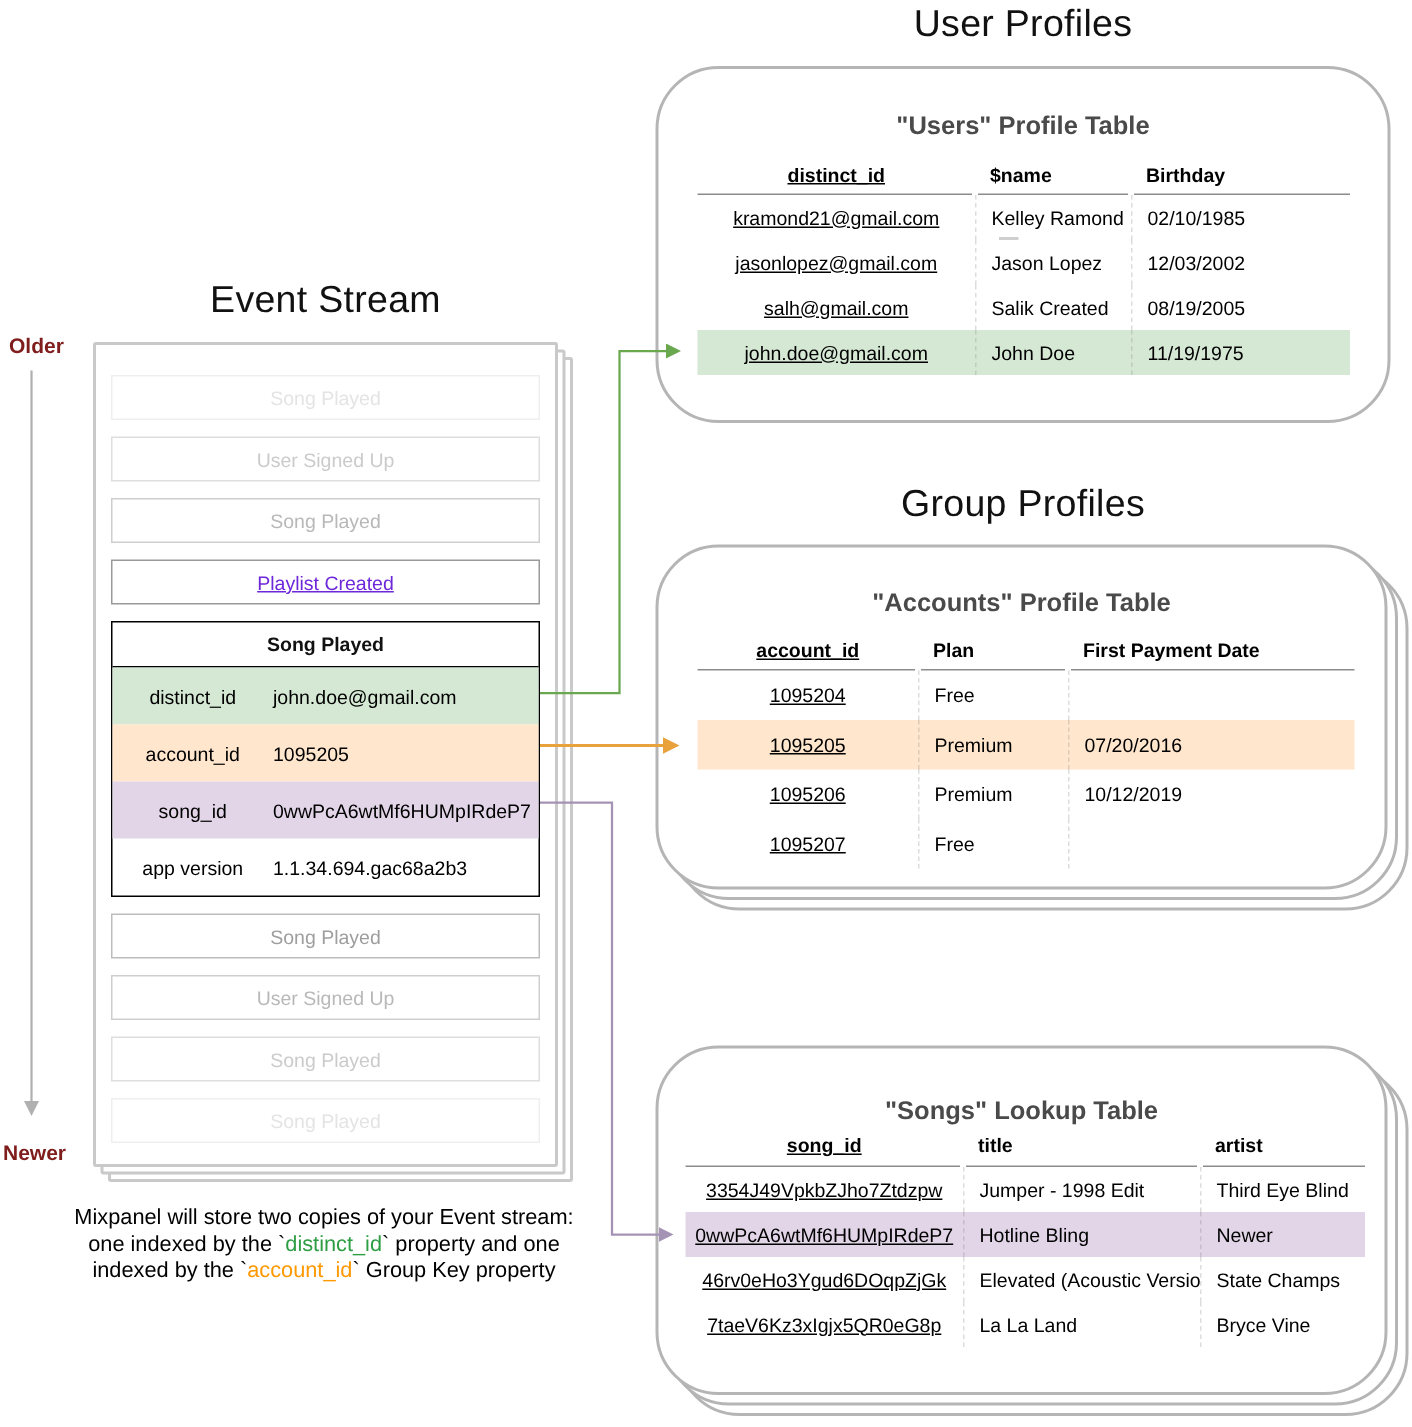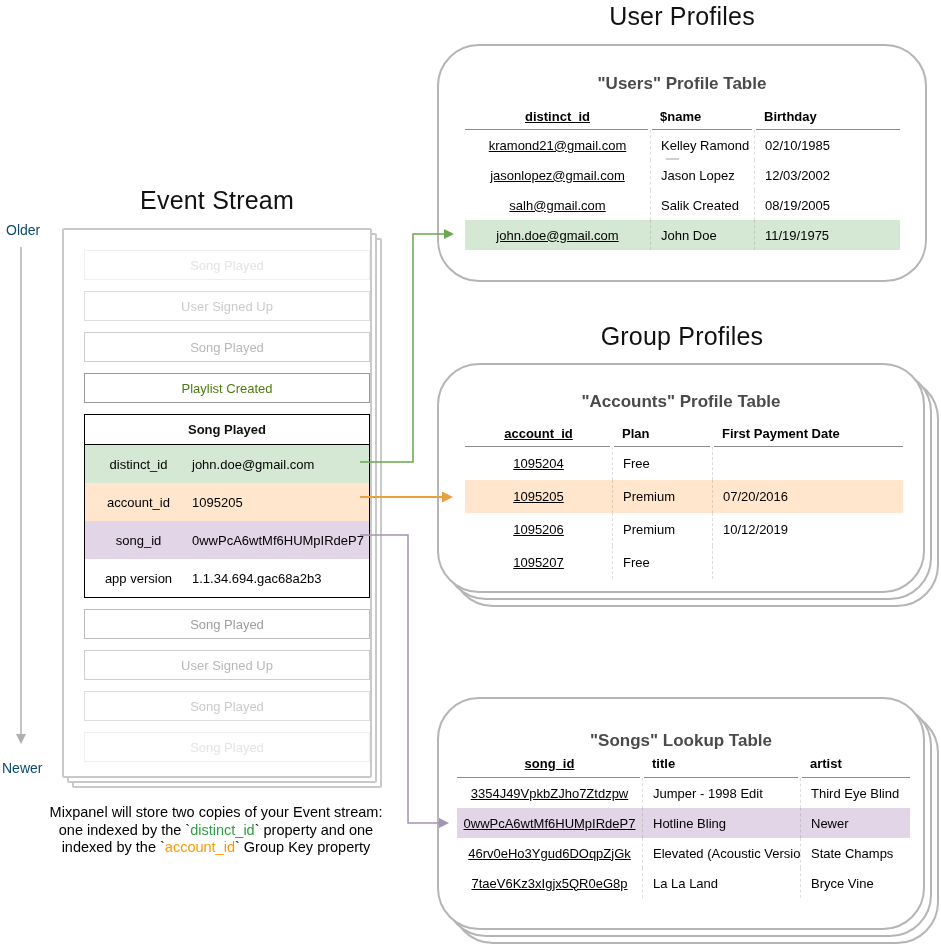--- a/index.html
+++ b/index.html
@@ -2,42 +2,42 @@
 <html><head>
 <meta charset="utf-8">
 <style>
   html,body{margin:0;padding:0;background:#fff;}
   .canvas{position:relative;width:941px;height:951px;background:#fff;overflow:hidden;
           font-family:"Liberation Sans","DejaVu Sans",sans-serif;color:#000;}
 
   
   .section-title{position:absolute;z-index:2;text-align:center;font-size:25px;color:#111;letter-spacing:.2px;}
   .card-title{position:absolute;z-index:2;text-align:center;font-size:17px;font-weight:bold;color:#4a4a4a;}
-  .tl-label{position:absolute;z-index:2;font-size:14px;color:#0c4a6e;}
+  .tl-label{position:absolute;z-index:2;font-size:14px;color:#7f1d1d;font-weight:bold;}
 
   
   .card,.stack-rect{position:absolute;background:#fff;border:2px solid #b5b5b5;border-radius:42px;box-sizing:border-box;z-index:1;}
   #users-card{left:437px;top:44px;width:490px;height:238px;}
   #accounts-card{left:437px;top:363px;width:488px;height:230px;}
   #accounts-l1{left:444px;top:370px;width:488px;height:230px;}
   #accounts-l2{left:451px;top:377px;width:488px;height:230px;}
   #songs-card{left:437px;top:697px;width:488px;height:233px;}
   #songs-l1{left:444px;top:704px;width:488px;height:233px;}
   #songs-l2{left:451px;top:711px;width:488px;height:233px;}
 
   
   .es-rect{position:absolute;background:#fff;border:2px solid #c9c9c9;border-radius:2px;box-sizing:border-box;z-index:1;}
   #es-l1{left:67px;top:233px;width:310px;height:550px;}
   #es-l2{left:72px;top:238px;width:310px;height:550px;}
   #es-main{left:62px;top:228px;width:310px;height:550px;z-index:2;
-           display:flex;flex-direction:column;align-items:flex-end;gap:11px;padding-top:20px;}
+           display:flex;flex-direction:column;align-items:center;gap:11px;padding-top:20px;}
   .evt-group{display:contents;}
   .evt{width:286px;height:30px;box-sizing:border-box;border:1px solid #ccc;
        display:flex;align-items:center;justify-content:center;font-size:13px;background:#fff;flex:0 0 auto;}
-  .f0{color:#4d7c0f;border-color:#999;}
+  .f0{color:#6d28d9;border-color:#999;text-decoration:underline;}
   .f1{color:#9e9e9e;border-color:#bdbdbd;}
   .f2{color:#b8b8b8;border-color:#cecece;}
   .f3{color:#cbcbcb;border-color:#dedede;}
   .f4{color:#e4e4e4;border-color:#efefef;}
 
   .detail-card{width:286px;box-sizing:border-box;border:1px solid #000;background:#fff;flex:0 0 auto;}
   .dc-header{height:29px;border-bottom:1px solid #000;display:flex;align-items:center;justify-content:center;
              font-size:13px;font-weight:bold;color:#111;}
   .prop-row{height:38px;display:flex;align-items:center;font-size:13px;}
   .prop-key{width:107px;text-align:center;flex:0 0 auto;}

